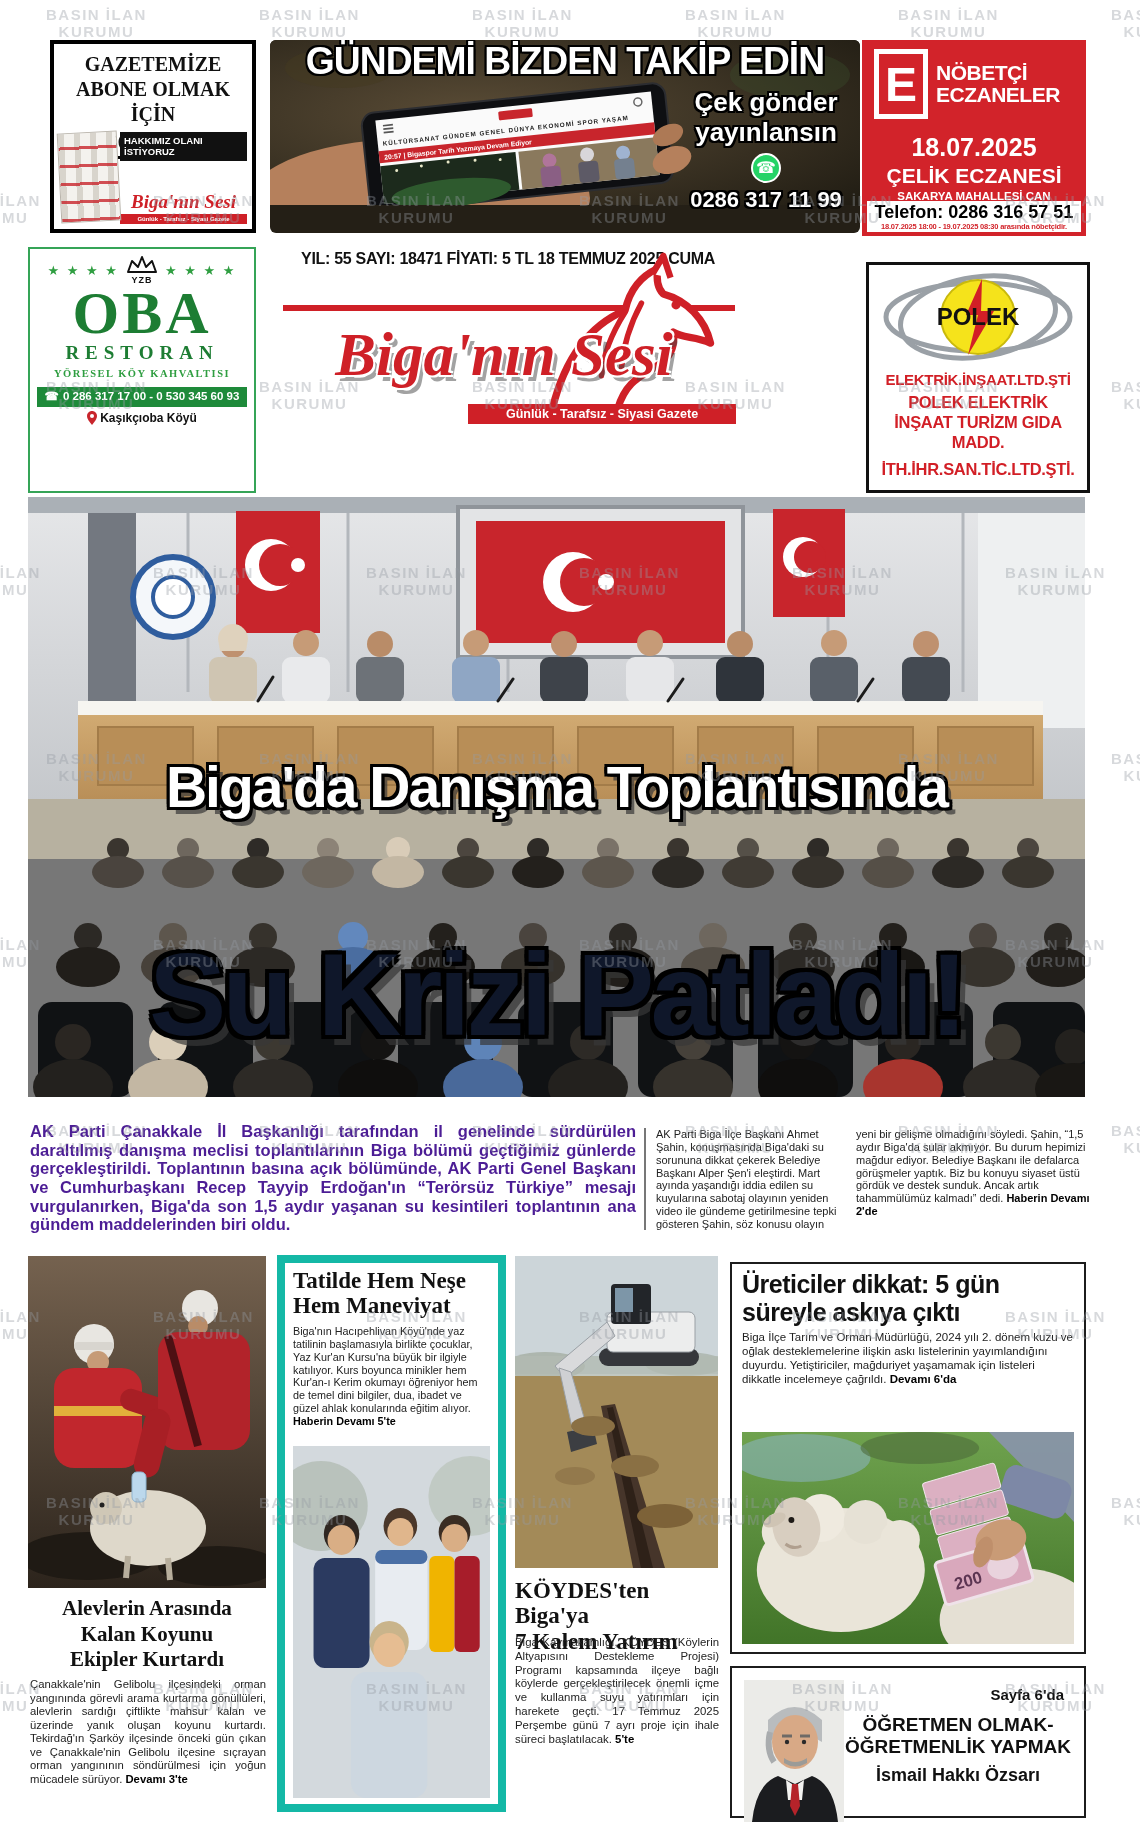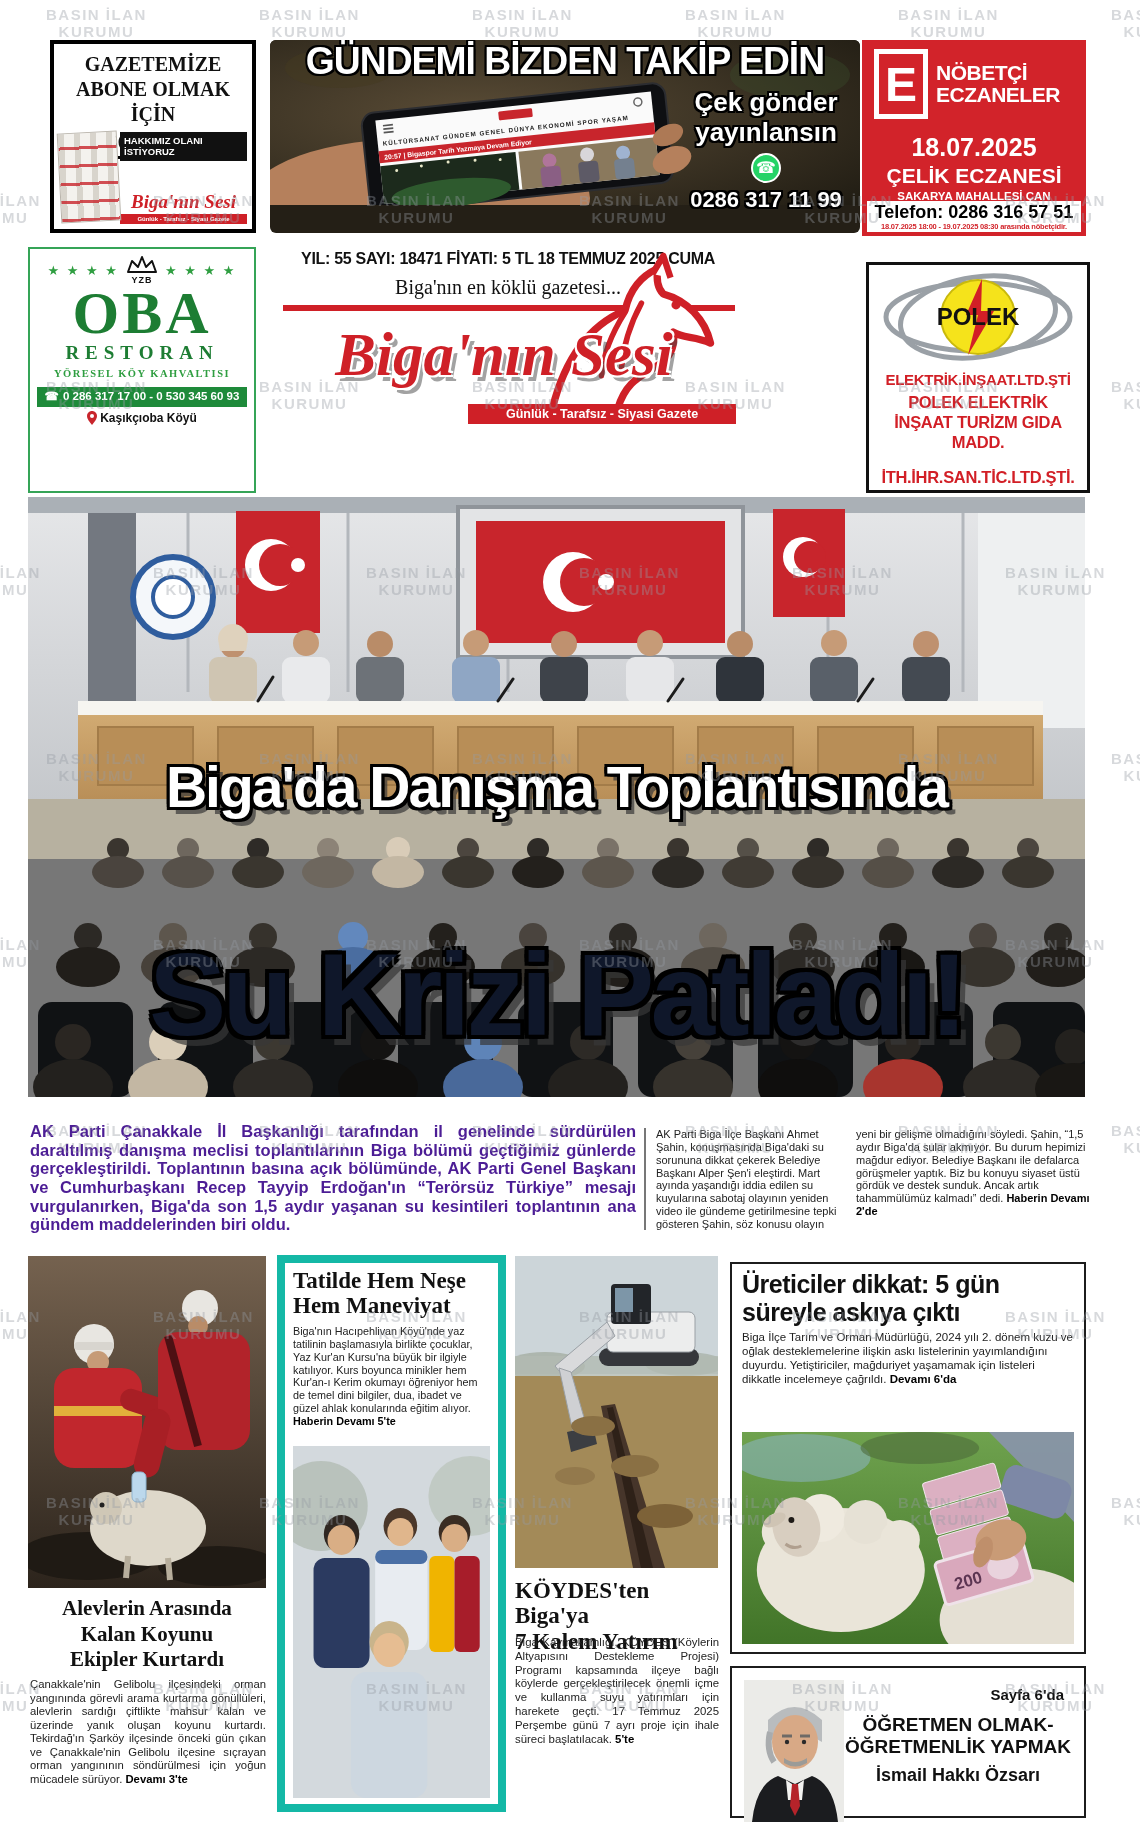--- a/index.html
+++ b/index.html
@@ -263,21 +263,20 @@
     <div class="oba-loc">
       <svg width="10" height="14" viewBox="0 0 10 14">
         <path d="M5 0 C7.8 0 10 2.2 10 5 C10 8.5 5 14 5 14 C5 14 0 8.5 0 5 C0 2.2 2.2 0 5 0 Z" fill="#c8252c"></path>
         <circle cx="5" cy="5" r="2" fill="#fff"></circle>
       </svg>
       <span>Kaşıkçıoba Köyü</span>
     </div>
   </div>
 
   <div class="abs issue-line">YIL: 55  SAYI: 18471 FİYATI: 5 TL  18 TEMMUZ 2025 CUMA</div>
-  <div class="abs tagline">Biga'nın en köklü gazetesi...</div>
   <div class="abs logo-rule"></div>
   <div class="abs horse-logo">
     <svg width="200" height="168" viewBox="0 0 220 180">
       <g fill="#ffffff" stroke="#cf2027" stroke-width="8" stroke-linejoin="round">
         <path d="M18 172 C32 116 60 80 98 64 C103 42 116 26 134 18 C132 31 134 40 140 46 C166 53 186 74 192 100 C175 92 162 95 151 88 C153 101 149 113 140 120 C121 135 100 138 90 172 Z"></path>
       </g>
       <path d="M128 24 L140 4 L148 28" fill="#ffffff" stroke="#cf2027" stroke-width="7" stroke-linejoin="round"></path>
       <g fill="none" stroke="#cf2027" stroke-width="6" stroke-linecap="round">
         <path d="M98 66 C84 88 74 110 72 136"></path>
         <path d="M116 56 C104 78 96 102 94 128"></path>
@@ -294,21 +293,21 @@
         <ellipse cx="100" cy="48" rx="92" ry="34"></ellipse>
         <ellipse cx="100" cy="48" rx="78" ry="40" transform="rotate(-8 100 48)"></ellipse>
       </g>
       <circle cx="100" cy="48" r="37" fill="#f5e31b" stroke="#c9b90c" stroke-width="2"></circle>
       <path d="M104 10 L88 46 L100 46 L90 86 L116 42 L103 42 Z" fill="#d21f26"></path>
       <text x="100" y="56" text-anchor="middle" font-size="24" font-weight="bold" fill="#111" font-family="Liberation Sans, sans-serif">POLEK</text>
     </svg>
     <div class="polek-l1">ELEKTRİK.İNŞAAT.LTD.ŞTİ</div>
     <div class="polek-l2">POLEK ELEKTRİK</div>
     <div class="polek-l2" style="margin-top:0">İNŞAAT TURİZM GIDA MADD.</div>
-    <div class="polek-l2" style="margin-top:16px">İTH.İHR.SAN.TİC.LTD.ŞTİ.</div>
+    <div class="polek-l2" style="margin-top:8px">İTH.İHR.SAN.TİC.LTD.ŞTİ.</div>
   </div>
 
   <div class="abs main-photo">
     <svg width="1057" height="600" viewBox="0 0 1057 600" preserveAspectRatio="none">
       <defs>
         <linearGradient id="g1" x1="0" y1="0" x2="0" y2="1">
             <stop offset="0" stop-color="#e6e7e9"></stop>
             <stop offset="1" stop-color="#c2c5c9"></stop>
           </linearGradient>
         <linearGradient id="gwood" x1="0" y1="0" x2="0" y2="1">

